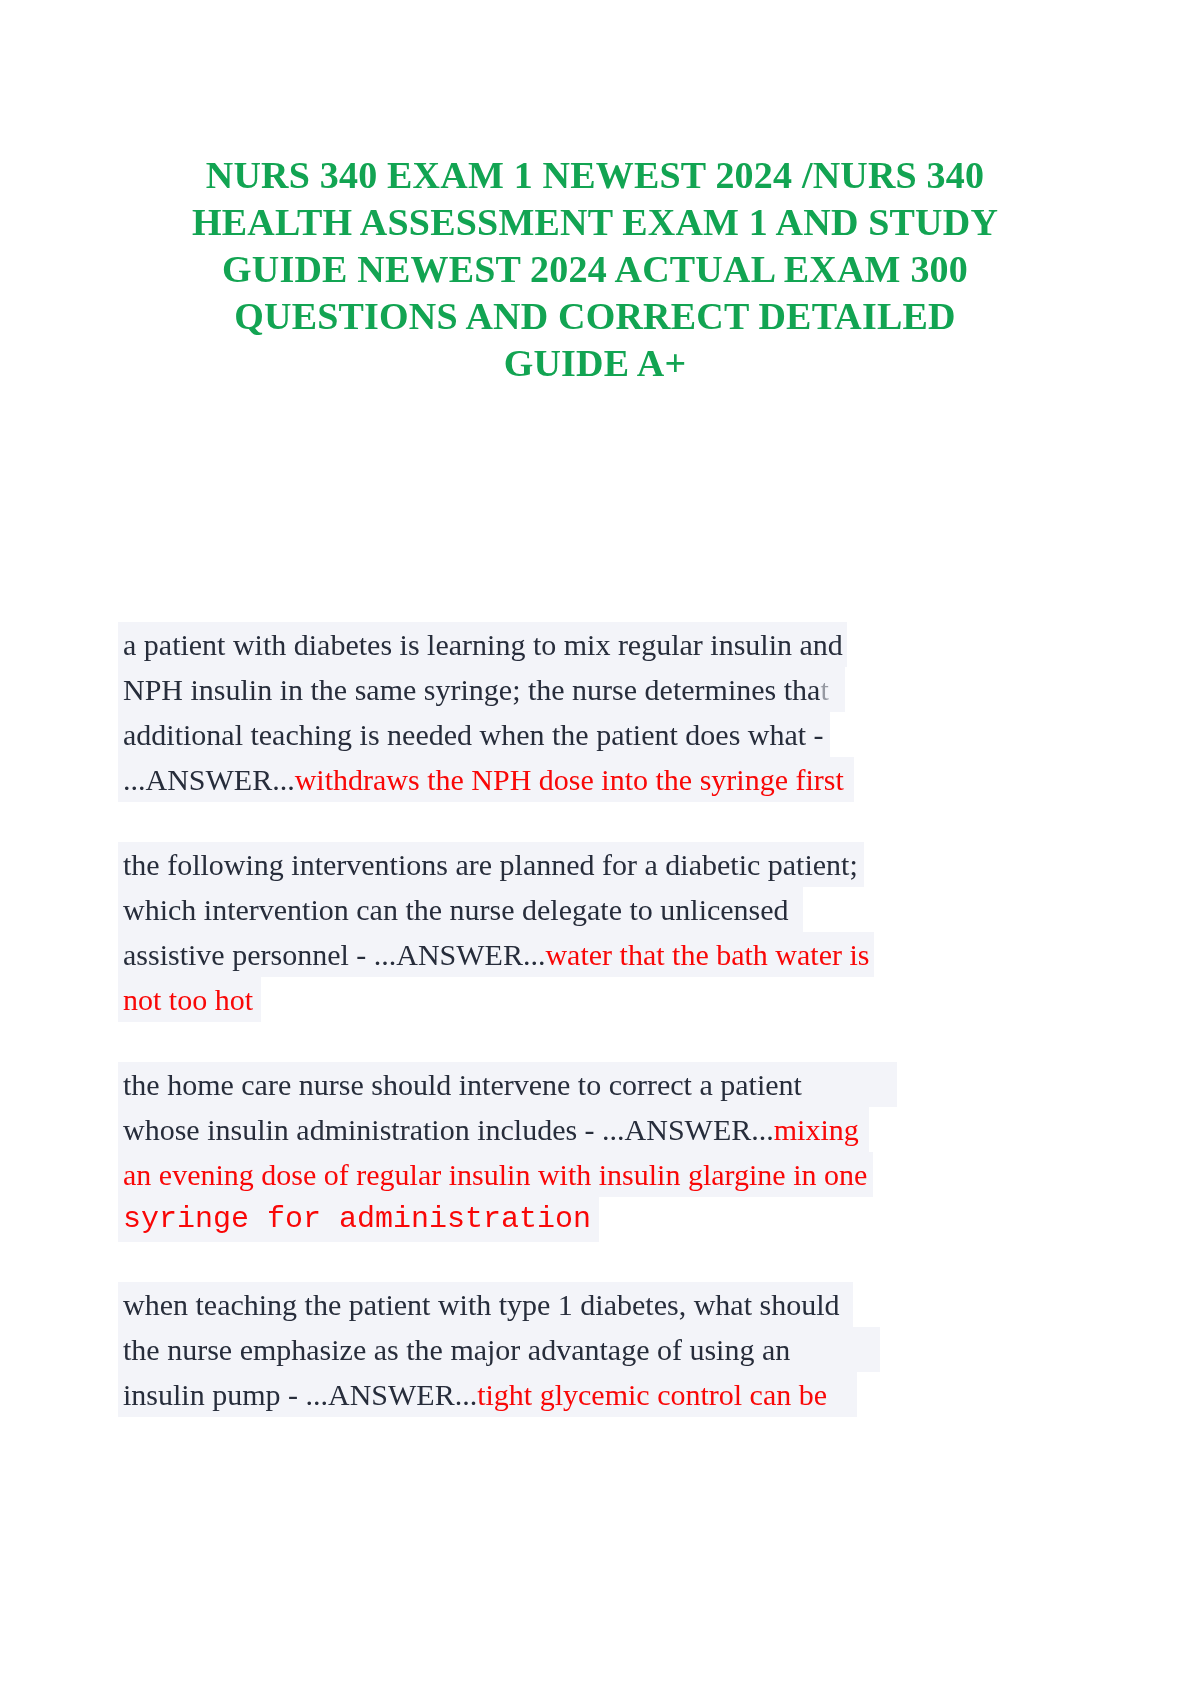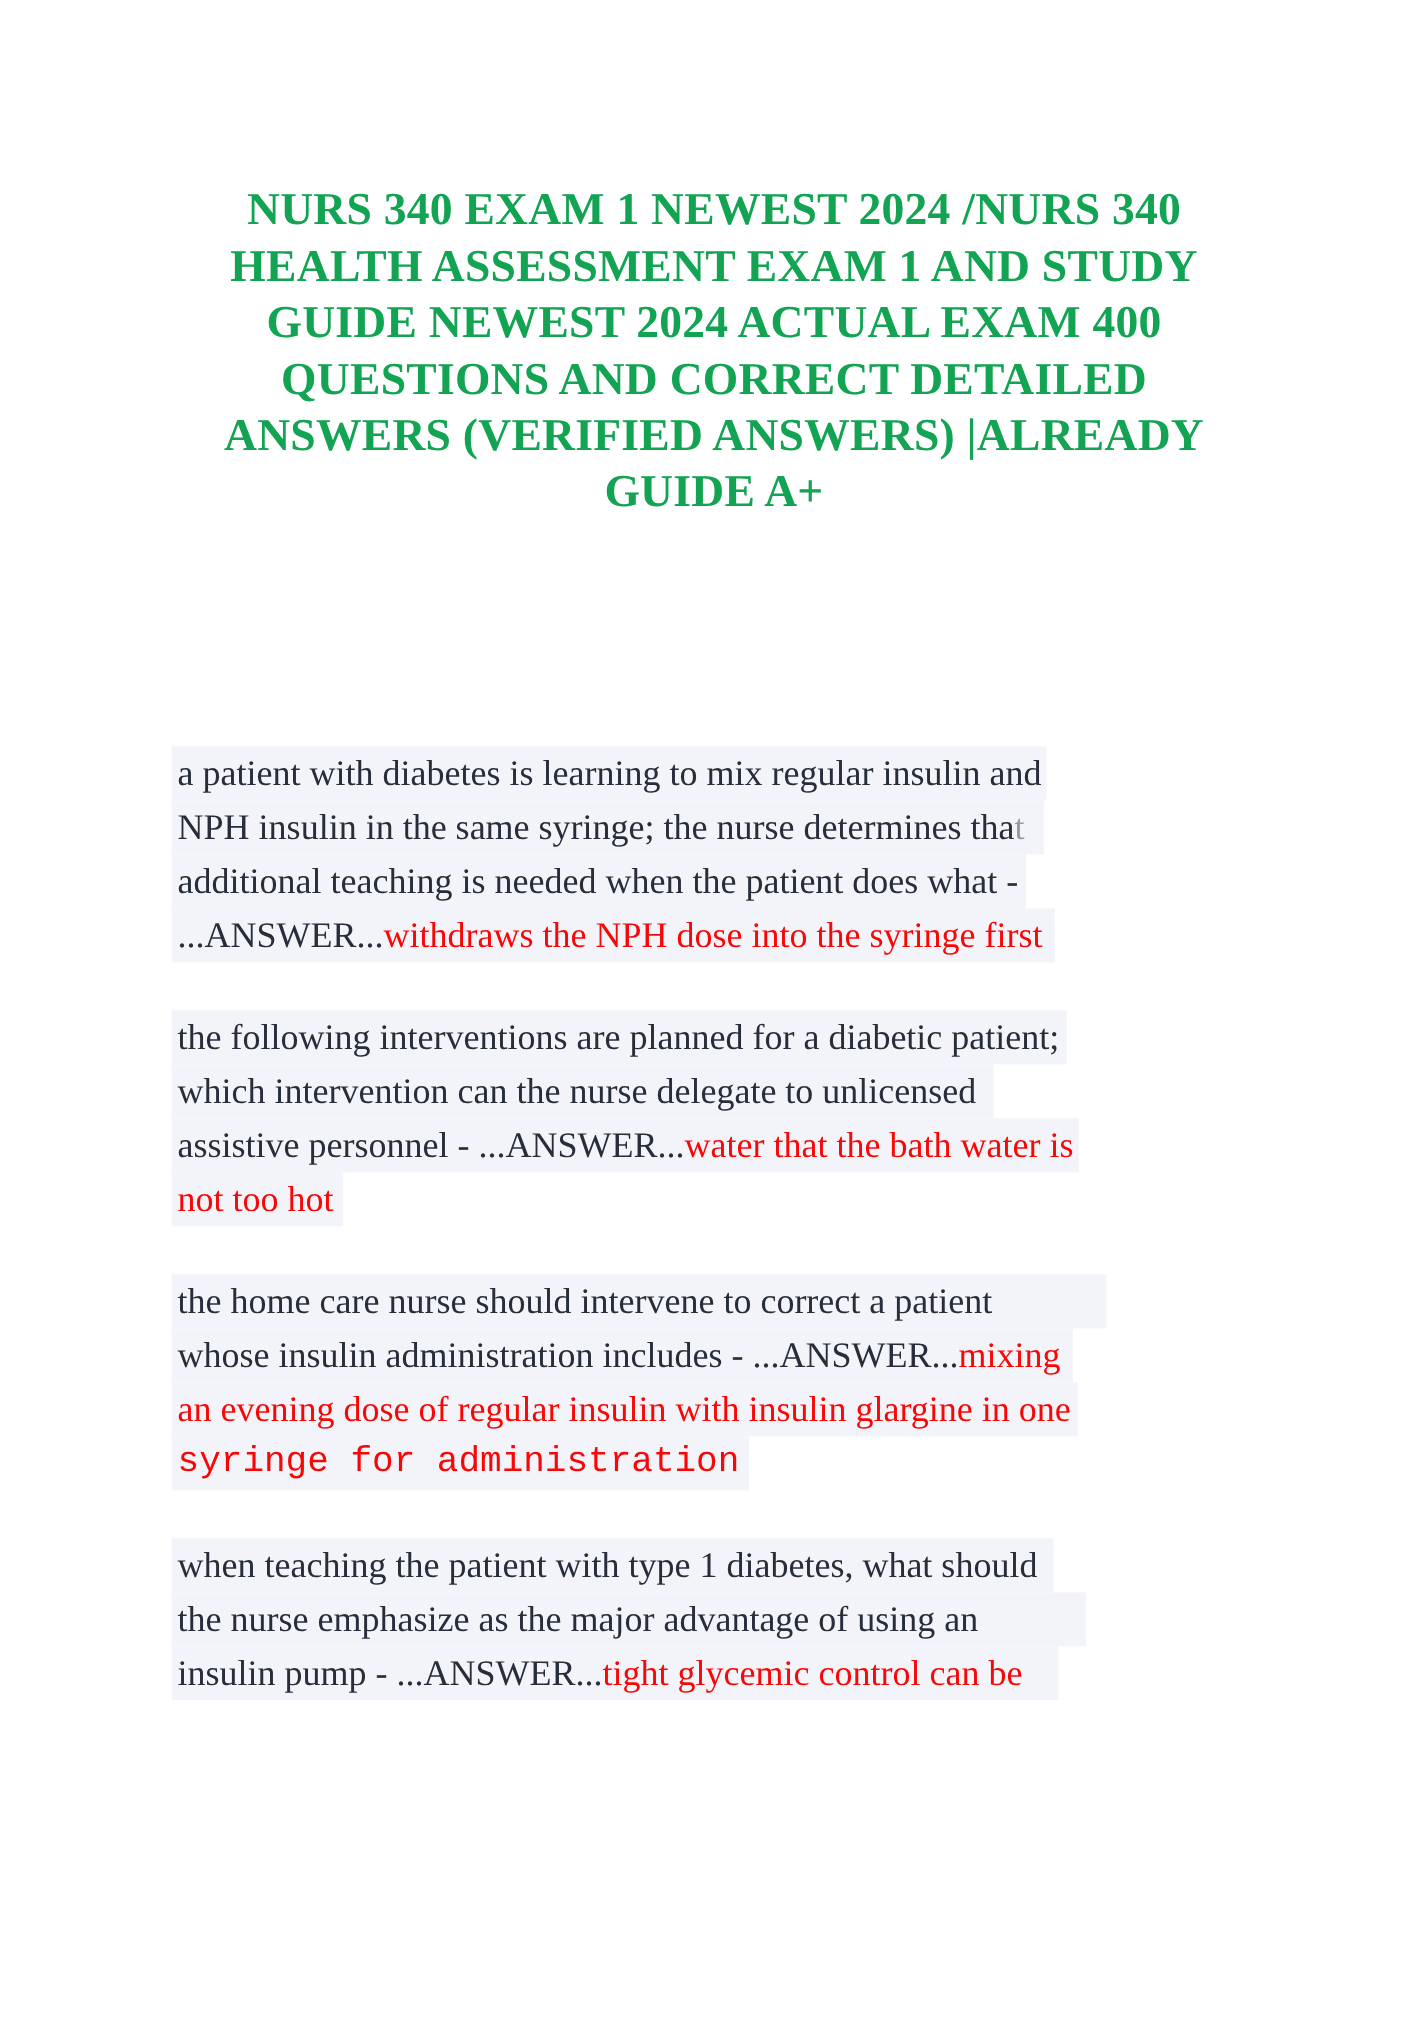--- a/index.html
+++ b/index.html
@@ -20,21 +20,21 @@
     text-align: center;
     font-size: 38px;
     font-weight: bold;
     line-height: 47px;
     color: var(--title-green, #12A452);
     letter-spacing: 0.2px;
   }
   .title-line { display: block; }
   .qa-container {
     position: absolute;
-    left: 143px;
+    left: 118px;
     top: 622px;
     width: 1010px;
   }
   .qa-block { margin-bottom: 40px; }
   .qa-line {
     height: 45px;
     line-height: 45px;
     font-size: 30px;
     white-space: nowrap;
   }
@@ -53,23 +53,22 @@
   .empty-row-2 { width: 862px; height: 43px; background: var(--hl, #F3F4F9); }
 </style>
 </head>
 <body>
 
 <div class="page">
 
   <h1 class="doc-title">
     <span class="title-line">NURS 340 EXAM 1 NEWEST 2024 /NURS 340</span>
     <span class="title-line">HEALTH ASSESSMENT EXAM 1 AND STUDY</span>
-    <span class="title-line">GUIDE NEWEST 2024 ACTUAL EXAM 400</span>
+    <span class="title-line">GUIDE NEWEST 2024 ACTUAL EXAM 300</span>
     <span class="title-line">QUESTIONS AND CORRECT DETAILED</span>
-    <span class="title-line">ANSWERS (VERIFIED ANSWERS) |ALREADY</span>
     <span class="title-line">GUIDE A+</span>
   </h1>
 
   <div class="qa-container" id="qa-container">
       <div class="qa-block">
         <div class="qa-line"><span class="hl" style="padding-right: 4px;"><span class="seg-dark">a patient with diabetes is learning to mix regular insulin and</span></span></div>
         <div class="qa-line"><span class="hl" style="padding-right: 16px;"><span class="seg-dark">NPH insulin in the same syringe; the nurse determines tha</span><span class="seg-dark-faint">t</span></span></div>
         <div class="qa-line"><span class="hl" style="padding-right: 6px;"><span class="seg-dark">additional teaching is needed when the patient does what -</span></span></div>
         <div class="qa-line"><span class="hl" style="padding-right: 10px;"><span class="seg-dark">...ANSWER...</span><span class="seg-red">withdraws the NPH dose into the syringe first</span></span></div>
       </div>

